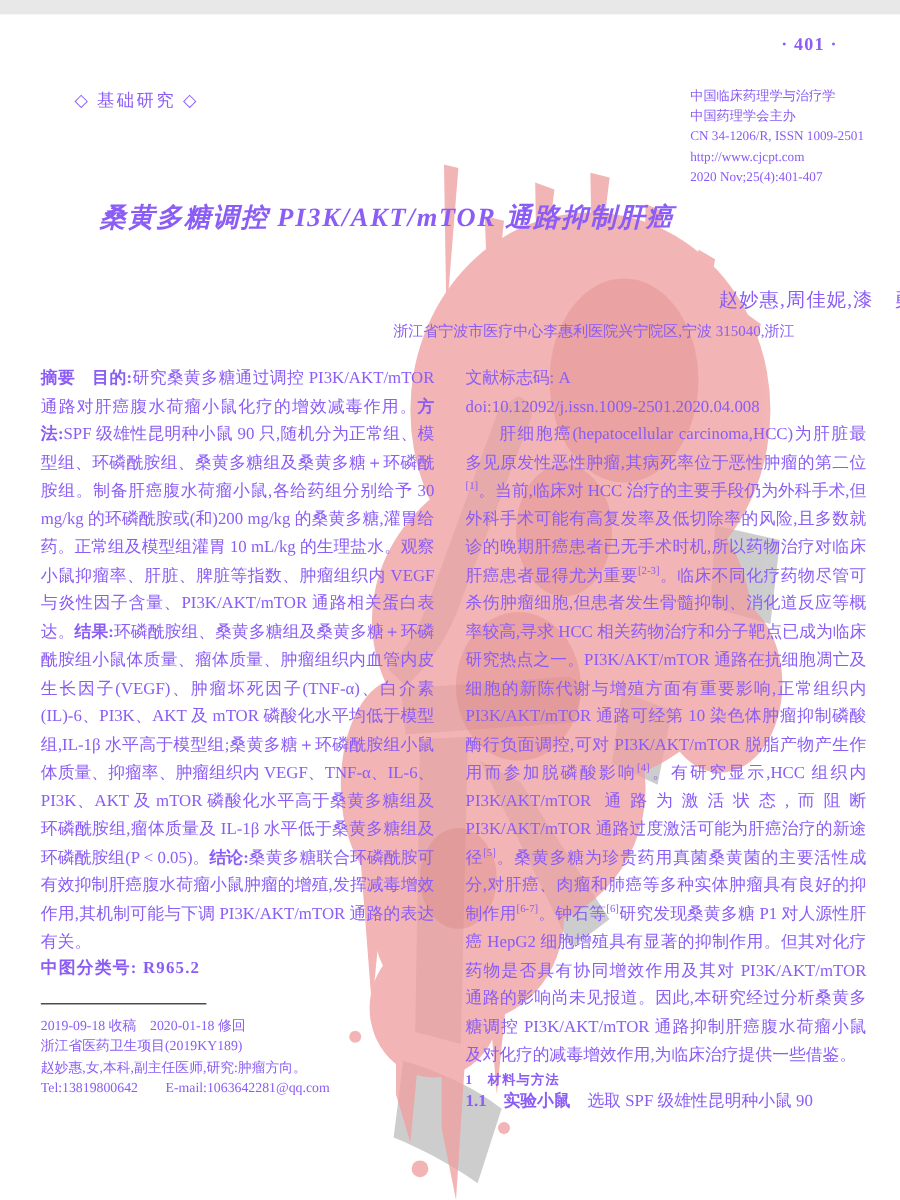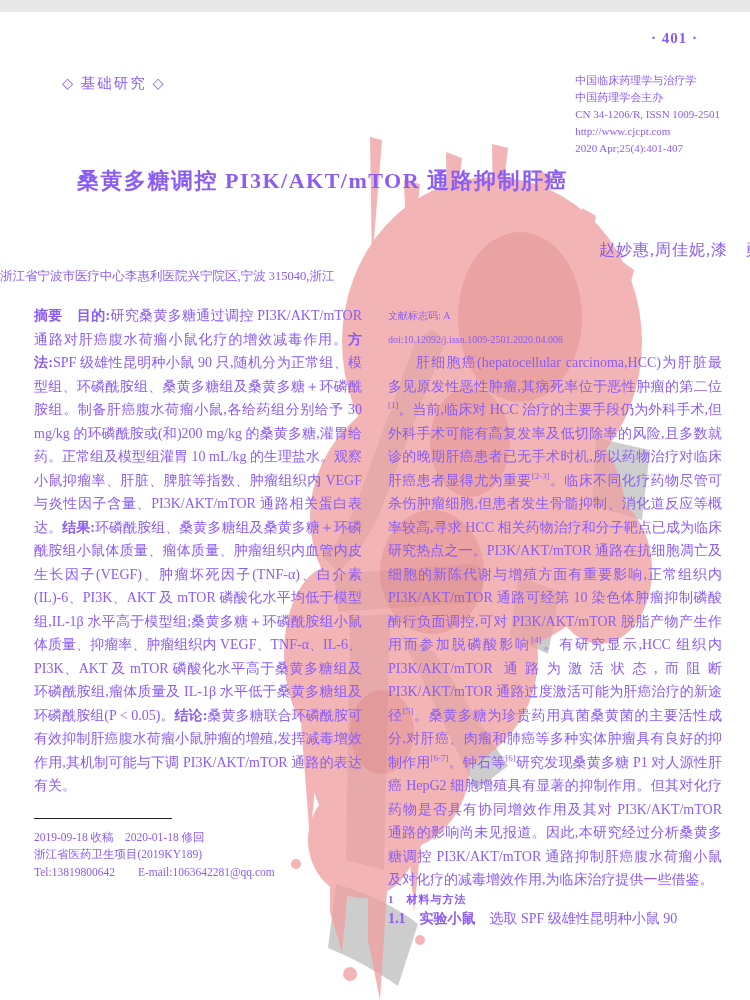--- a/index.html
+++ b/index.html
@@ -7,31 +7,31 @@
     position:relative;width:750px;height:1000px;margin:12px auto;
     background:#ffffff;overflow:hidden;
     font-family:"Liberation Serif","DejaVu Serif",serif;color:#8b5cf6;
   }
   .wm{position:absolute;left:0;top:0;width:750px;height:1000px;z-index:0;}
   .content{position:absolute;left:0;top:0;width:750px;height:1000px;z-index:1;}
   .abs{position:absolute;}
   .page-number{top:18px;right:52px;font-size:15px;font-weight:bold;letter-spacing:1px;}
   .section-label{top:62px;left:62px;font-size:14.5px;letter-spacing:2px;}
   .journal-block{top:60px;right:30px;text-align:left;font-size:11px;line-height:17px;}
-  .title{top:150px;left:0;width:645px;text-align:center;font-size:22px;font-weight:bold;line-height:37px;letter-spacing:1.5px;}
+  .title{top:150px;left:0;width:645px;text-align:center;font-size:22px;font-weight:bold;line-height:37px;letter-spacing:1.5px;font-style:italic;}
   .authors{top:228px;left:0;width:750px;text-align:right;font-size:16px;letter-spacing:1px;padding-left:12px;}
-  .affiliation{top:256px;left:0;width:662px;text-align:left;font-size:12.5px;}
+  .affiliation{top:256px;left:0;width:662px;text-align:right;font-size:12.5px;}
   .col-left{top:292px;left:34px;width:328px;}
   .col-right{top:292px;left:388px;width:334px;}
   .col-left p,.col-right p{margin:0;}
   .abstract,.keywords,.intro,.sec11{font-size:14px;line-height:23.5px;text-align:justify;font-family:Liberation Serif, serif;}
   .clc{margin-top:26px;font-size:14px;font-weight:bold;letter-spacing:1px;}
   .footnote-rule{margin-top:20px;width:138px;border-top:1.5px solid #222;height:0;}
   .footnote{margin-top:10px;font-size:11.5px;line-height:17.5px;}
-  .meta-line{font-size:10px;line-height:23.5px;}
+  .meta-line{font-size:14px;line-height:23.5px;}
   .intro{margin-top:15px;text-indent:2em;}
   .sec-h{margin-top:17px;margin-bottom:11px;font-size:11px;font-weight:bold;letter-spacing:1px;}
   sup{font-size:9px;line-height:0;}
   b{font-weight:bold;}
 </style>
 </head>
 <body>
 
 <div class="page">
 
@@ -83,37 +83,39 @@
 
     <div class="abs page-number">· 401 ·</div>
 
     <div class="abs section-label">◇ 基础研究 ◇</div>
 
     <div class="abs journal-block">
       <div>中国临床药理学与治疗学</div>
       <div>中国药理学会主办</div>
       <div>CN 34-1206/R, ISSN 1009-2501</div>
       <div>http://www.cjcpt.com</div>
-      <div>2020 Apr;25(4):401-407</div>
+      <div>2020 Nov;25(4):401-407</div>
     </div>
 
     <div class="abs title">
       <div>桑黄多糖调控 PI3K/AKT/mTOR 通路抑制肝癌</div>
     </div>
 
     <div class="abs authors">赵妙惠,周佳妮,漆　勇</div>
 
     <div class="abs affiliation">浙江省宁波市医疗中心李惠利医院兴宁院区,宁波 315040,浙江</div>
 
     <div class="abs col-left">
       <p class="abstract"><b>摘要</b>　<b>目的:</b>研究桑黄多糖通过调控 PI3K/AKT/mTOR 通路对肝癌腹水荷瘤小鼠化疗的增效减毒作用。<b>方法:</b>SPF 级雄性昆明种小鼠 90 只,随机分为正常组、模型组、环磷酰胺组、桑黄多糖组及桑黄多糖＋环磷酰胺组。制备肝癌腹水荷瘤小鼠,各给药组分别给予 30 mg/kg 的环磷酰胺或(和)200 mg/kg 的桑黄多糖,灌胃给药。正常组及模型组灌胃 10 mL/kg 的生理盐水。观察小鼠抑瘤率、肝脏、脾脏等指数、肿瘤组织内 VEGF 与炎性因子含量、PI3K/AKT/mTOR 通路相关蛋白表达。<b>结果:</b>环磷酰胺组、桑黄多糖组及桑黄多糖＋环磷酰胺组小鼠体质量、瘤体质量、肿瘤组织内血管内皮生长因子(VEGF)、肿瘤坏死因子(TNF-α)、白介素(IL)-6、PI3K、AKT 及 mTOR 磷酸化水平均低于模型组,IL-1β 水平高于模型组;桑黄多糖＋环磷酰胺组小鼠体质量、抑瘤率、肿瘤组织内 VEGF、TNF-α、IL-6、PI3K、AKT 及 mTOR 磷酸化水平高于桑黄多糖组及环磷酰胺组,瘤体质量及 IL-1β 水平低于桑黄多糖组及环磷酰胺组(P &lt; 0.05)。<b>结论:</b>桑黄多糖联合环磷酰胺可有效抑制肝癌腹水荷瘤小鼠肿瘤的增殖,发挥减毒增效作用,其机制可能与下调 PI3K/AKT/mTOR 通路的表达有关。</p>
+      <p class="clc">中图分类号: R965.2</p>
       <div class="footnote-rule"></div>
       <div class="footnote">
         <div>2019-09-18 收稿　2020-01-18 修回</div>
         <div>浙江省医药卫生项目(2019KY189)</div>
+        <div>赵妙惠,女,本科,副主任医师,研究:肿瘤方向。</div>
         <div>Tel:13819800642　　E-mail:1063642281@qq.com</div>
       </div>
     </div>
 
     <div class="abs col-right">
       <p class="meta-line">文献标志码: A</p>
       <p class="meta-line">doi:10.12092/j.issn.1009-2501.2020.04.008</p>
       <p class="intro">肝细胞癌(hepatocellular carcinoma,HCC)为肝脏最多见原发性恶性肿瘤,其病死率位于恶性肿瘤的第二位<sup>[1]</sup>。当前,临床对 HCC 治疗的主要手段仍为外科手术,但外科手术可能有高复发率及低切除率的风险,且多数就诊的晚期肝癌患者已无手术时机,所以药物治疗对临床肝癌患者显得尤为重要<sup>[2-3]</sup>。临床不同化疗药物尽管可杀伤肿瘤细胞,但患者发生骨髓抑制、消化道反应等概率较高,寻求 HCC 相关药物治疗和分子靶点已成为临床研究热点之一。PI3K/AKT/mTOR 通路在抗细胞凋亡及细胞的新陈代谢与增殖方面有重要影响,正常组织内 PI3K/AKT/mTOR 通路可经第 10 染色体肿瘤抑制磷酸酶行负面调控,可对 PI3K/AKT/mTOR 脱脂产物产生作用而参加脱磷酸影响<sup>[4]</sup>。有研究显示,HCC 组织内 PI3K/AKT/mTOR 通路为激活状态,而阻断 PI3K/AKT/mTOR 通路过度激活可能为肝癌治疗的新途径<sup>[5]</sup>。桑黄多糖为珍贵药用真菌桑黄菌的主要活性成分,对肝癌、肉瘤和肺癌等多种实体肿瘤具有良好的抑制作用<sup>[6-7]</sup>。钟石等<sup>[6]</sup>研究发现桑黄多糖 P1 对人源性肝癌 HepG2 细胞增殖具有显著的抑制作用。但其对化疗药物是否具有协同增效作用及其对 PI3K/AKT/mTOR 通路的影响尚未见报道。因此,本研究经过分析桑黄多糖调控 PI3K/AKT/mTOR 通路抑制肝癌腹水荷瘤小鼠及对化疗的减毒增效作用,为临床治疗提供一些借鉴。</p>
       <p class="sec-h">1　材料与方法</p>
       <p class="sec11"><b>1.1　实验小鼠</b>　选取 SPF 级雄性昆明种小鼠 90</p>

